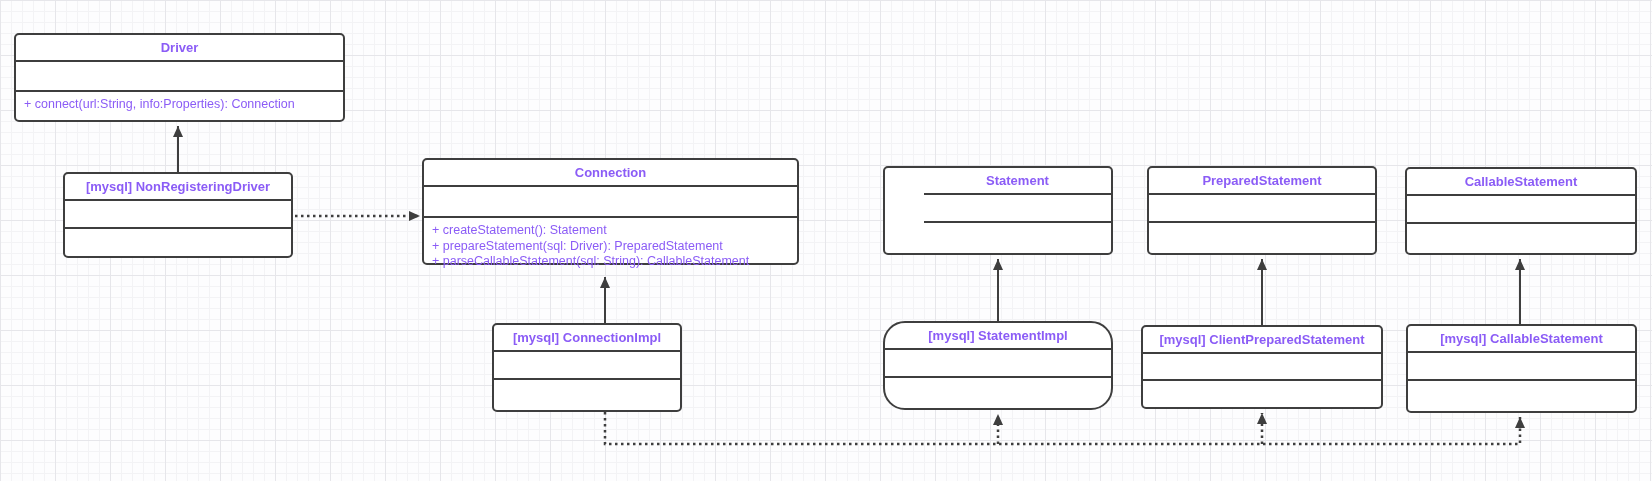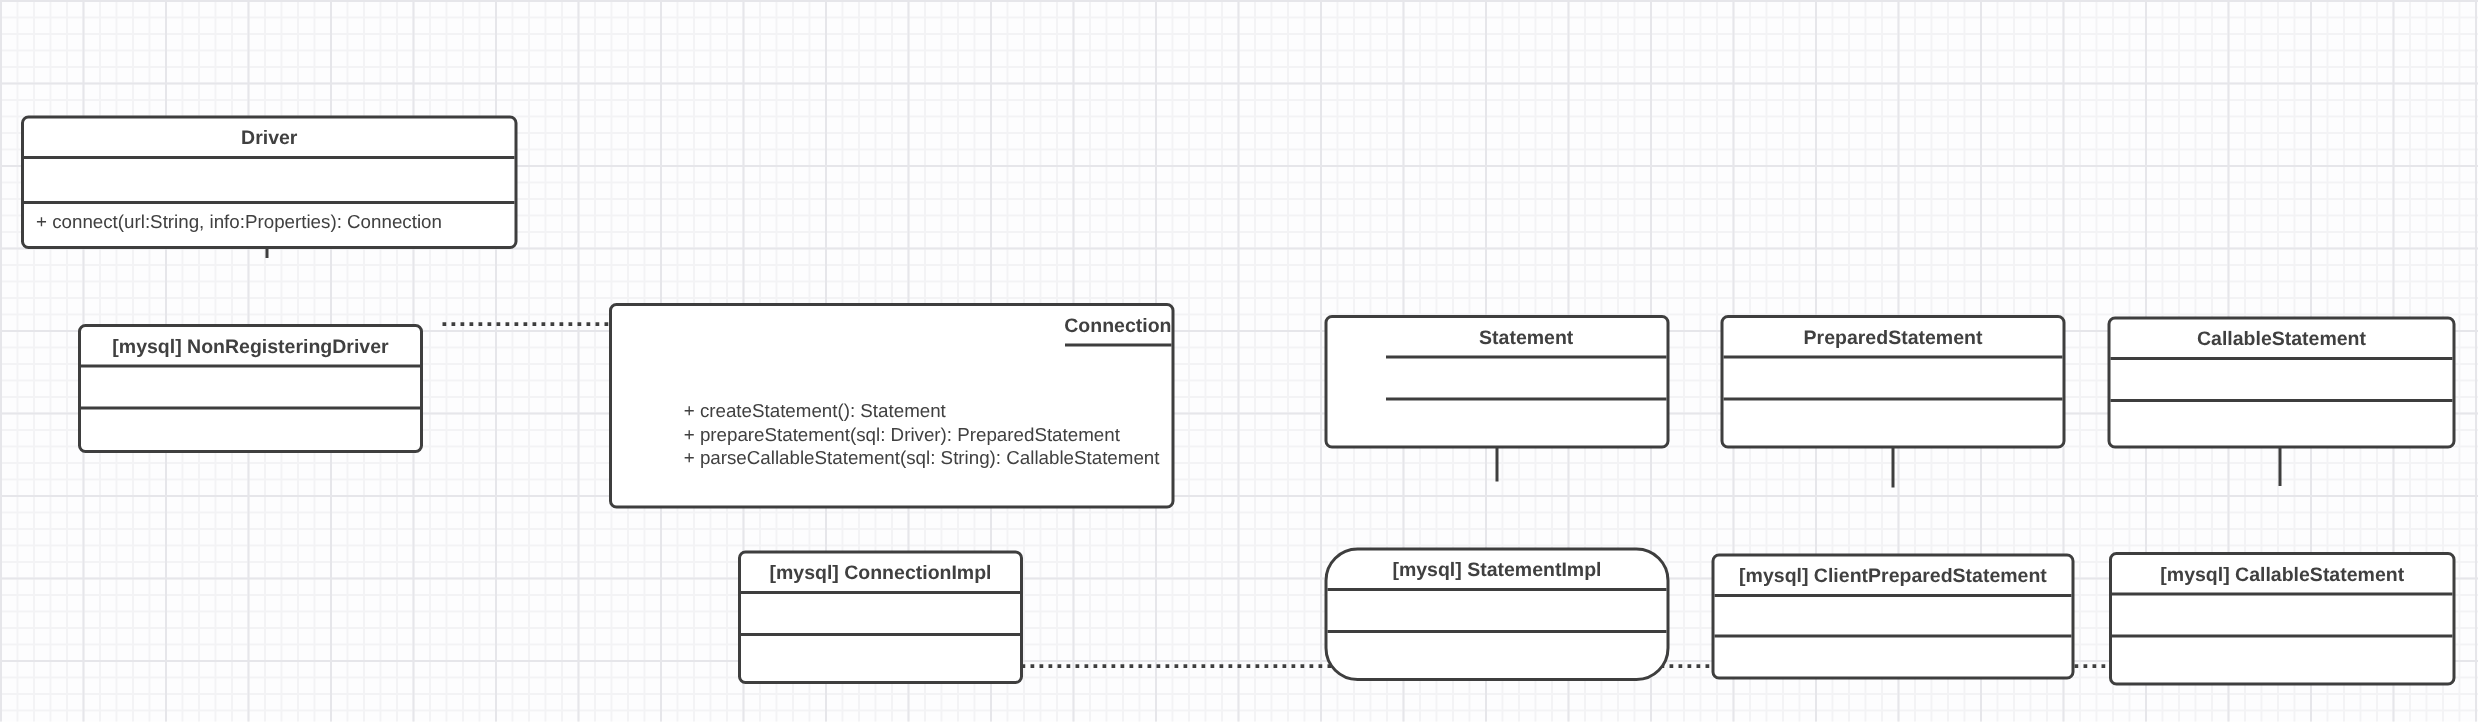--- a/index.html
+++ b/index.html
@@ -27,22 +27,21 @@
   }
 
   .uml-box {
     position: absolute;
     box-sizing: border-box;
     background: #ffffff;
     border: 2px solid #3e3e3e;
     border-radius: 5px;
     display: flex;
     flex-direction: column;
-    color: #404040;
-    margin-top: 44px;
+    color: #8b5cf6;
   }
   .uml-title {
     flex: 0 0 auto;
     height: 27px;
     box-sizing: border-box;
     border-bottom: 2px solid #3e3e3e;
     display: flex;
     align-items: center;
     justify-content: center;
     font-weight: bold;
@@ -59,22 +58,22 @@
     flex: 1 1 auto;
     font-size: 12.5px;
     line-height: 15.5px;
     padding: 5px 8px 0 8px;
     white-space: nowrap;
   }
 
   
   #box-driver                   { left: 14px;   top: 33px;  width: 331px; height: 89px; }
   #box-driver .uml-attrs        { height: 30px; }
-  #box-nonregisteringdriver     { left: 52px;   top: 172px; width: 230px; height: 86px; }
-  #box-connection               { left: 406px;  top: 158px; width: 377px; height: 137px; align-items: flex-end; }
+  #box-nonregisteringdriver     { left: 63px;   top: 172px; width: 230px; height: 86px; }
+  #box-connection               { left: 422px;  top: 158px; width: 377px; height: 107px; }
   #box-connection .uml-attrs    { height: 31px; }
   #box-connectionimpl           { left: 492px;  top: 323px; width: 190px; height: 89px; }
   #box-statement                { left: 883px;  top: 166px; width: 230px; height: 89px; padding-left: 39px; }
   #box-preparedstatement        { left: 1147px; top: 166px; width: 230px; height: 89px; }
   #box-callablestatement        { left: 1405px; top: 167px; width: 232px; height: 88px; }
   #box-statementimpl            { left: 883px;  top: 321px; width: 230px; height: 89px; border-radius: 22px; }
   #box-clientpreparedstatement  { left: 1141px; top: 325px; width: 242px; height: 84px; }
   #box-clientpreparedstatement .uml-attrs { height: 27px; }
   #box-mysqlcallablestatement   { left: 1406px; top: 324px; width: 231px; height: 89px; text-align: center; }
 </style>

